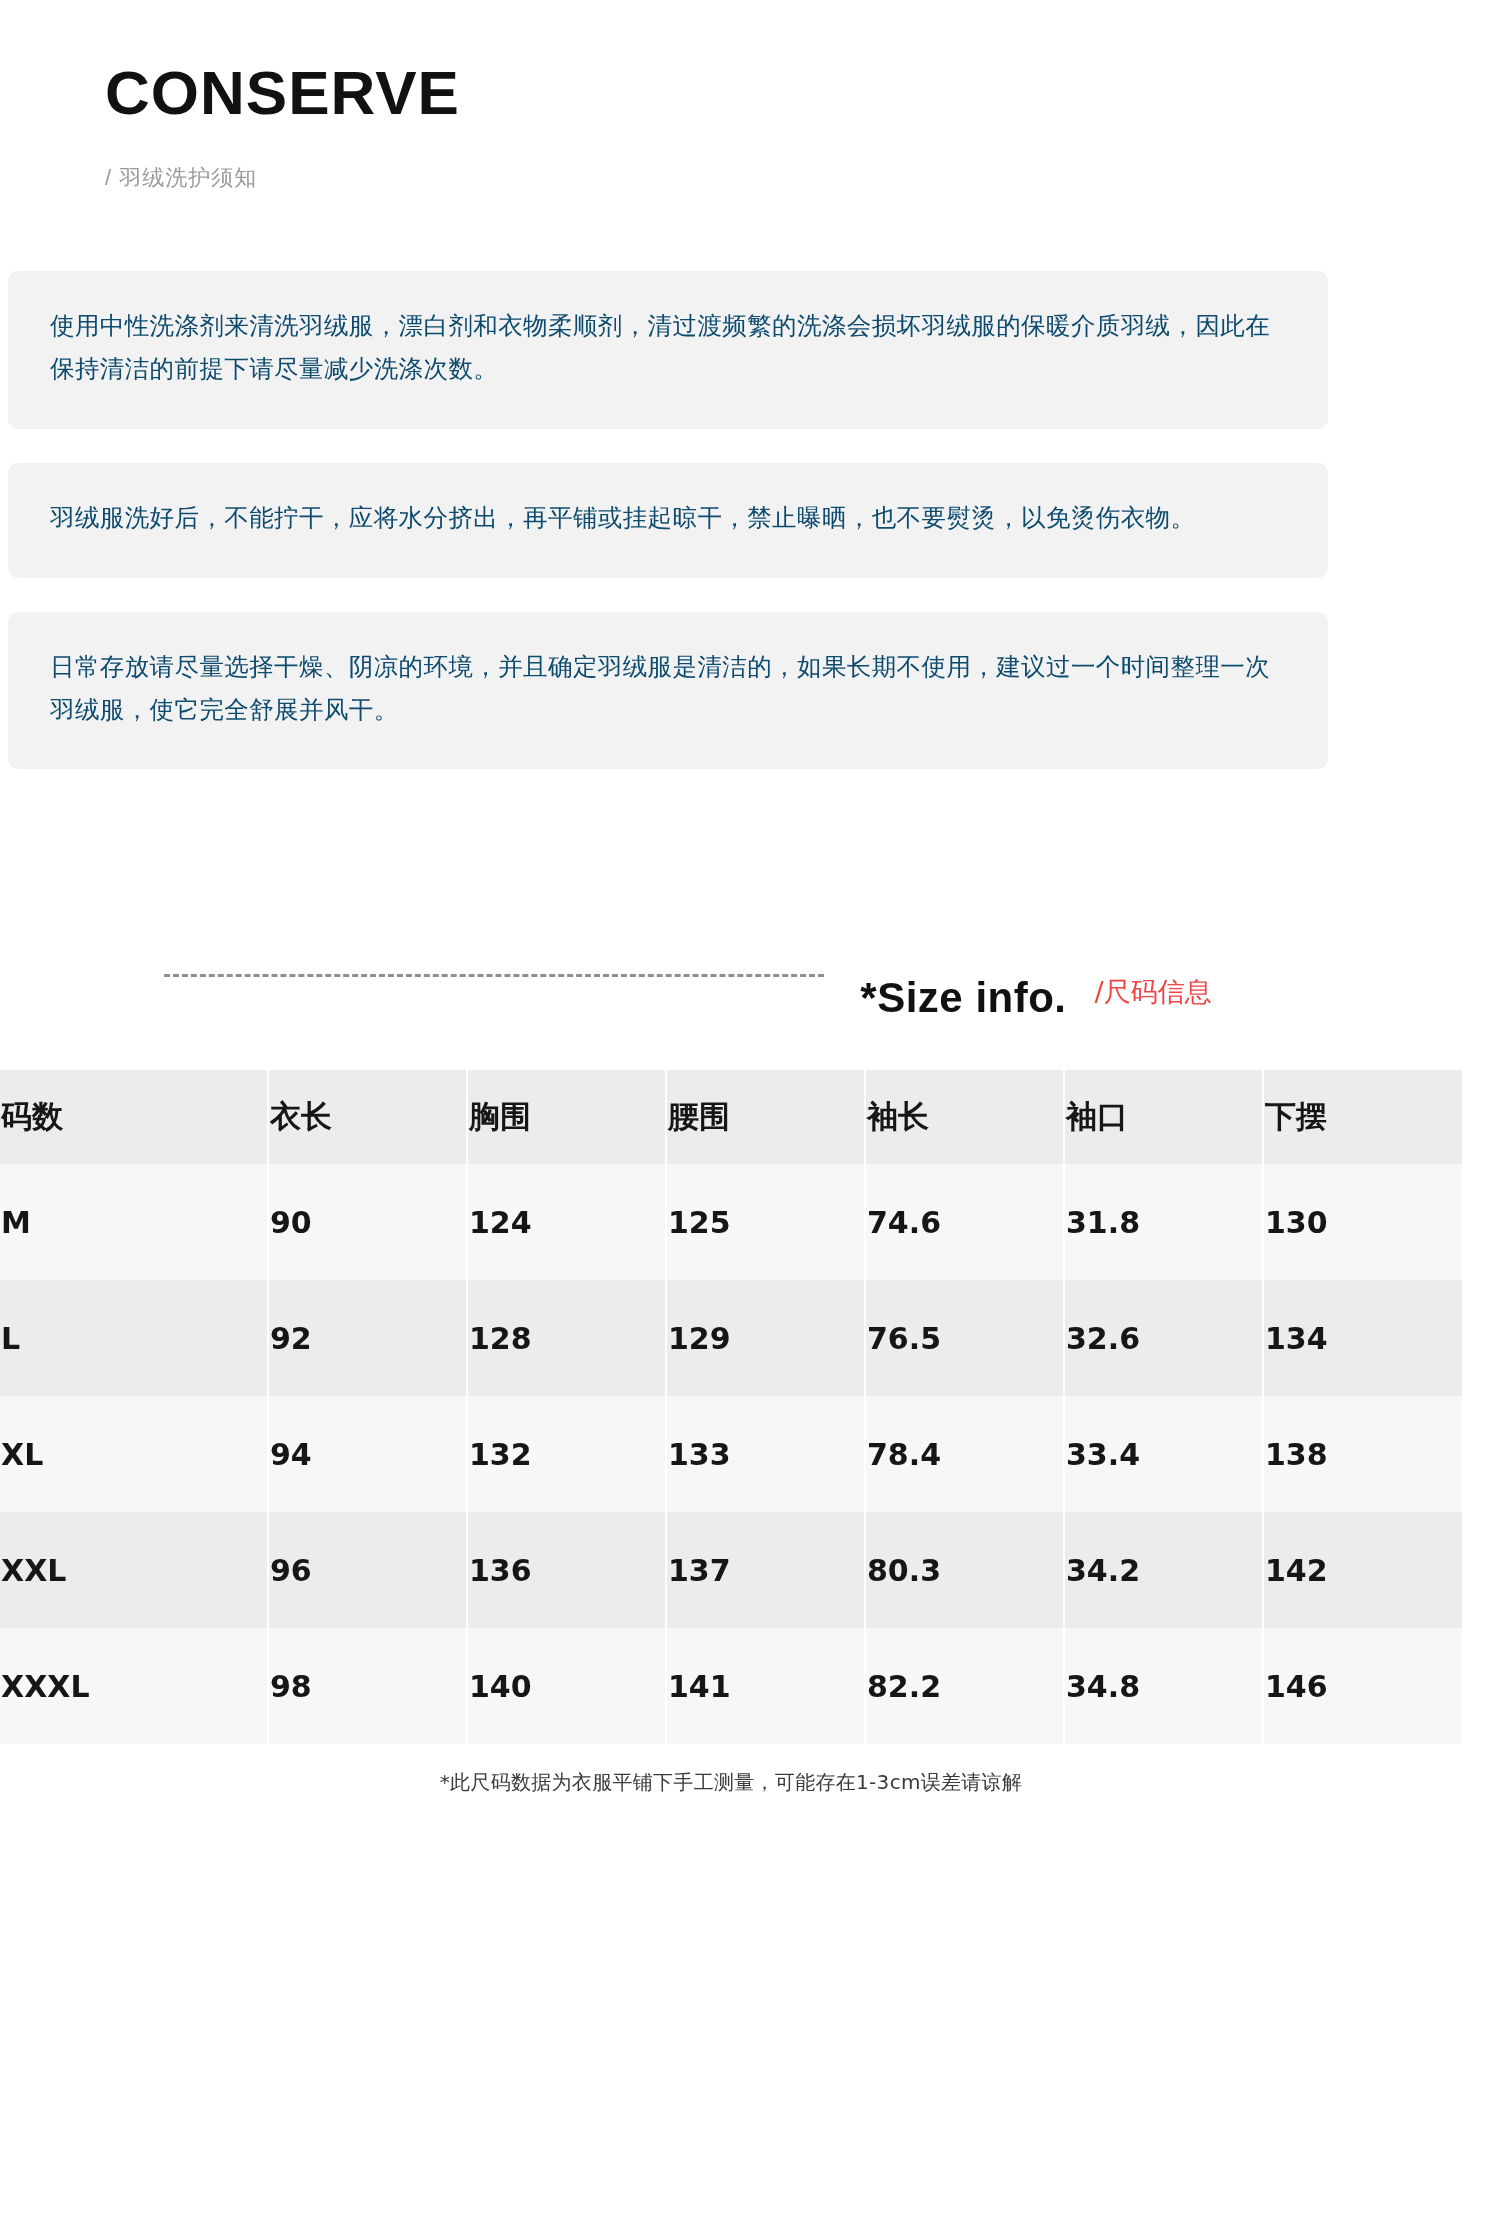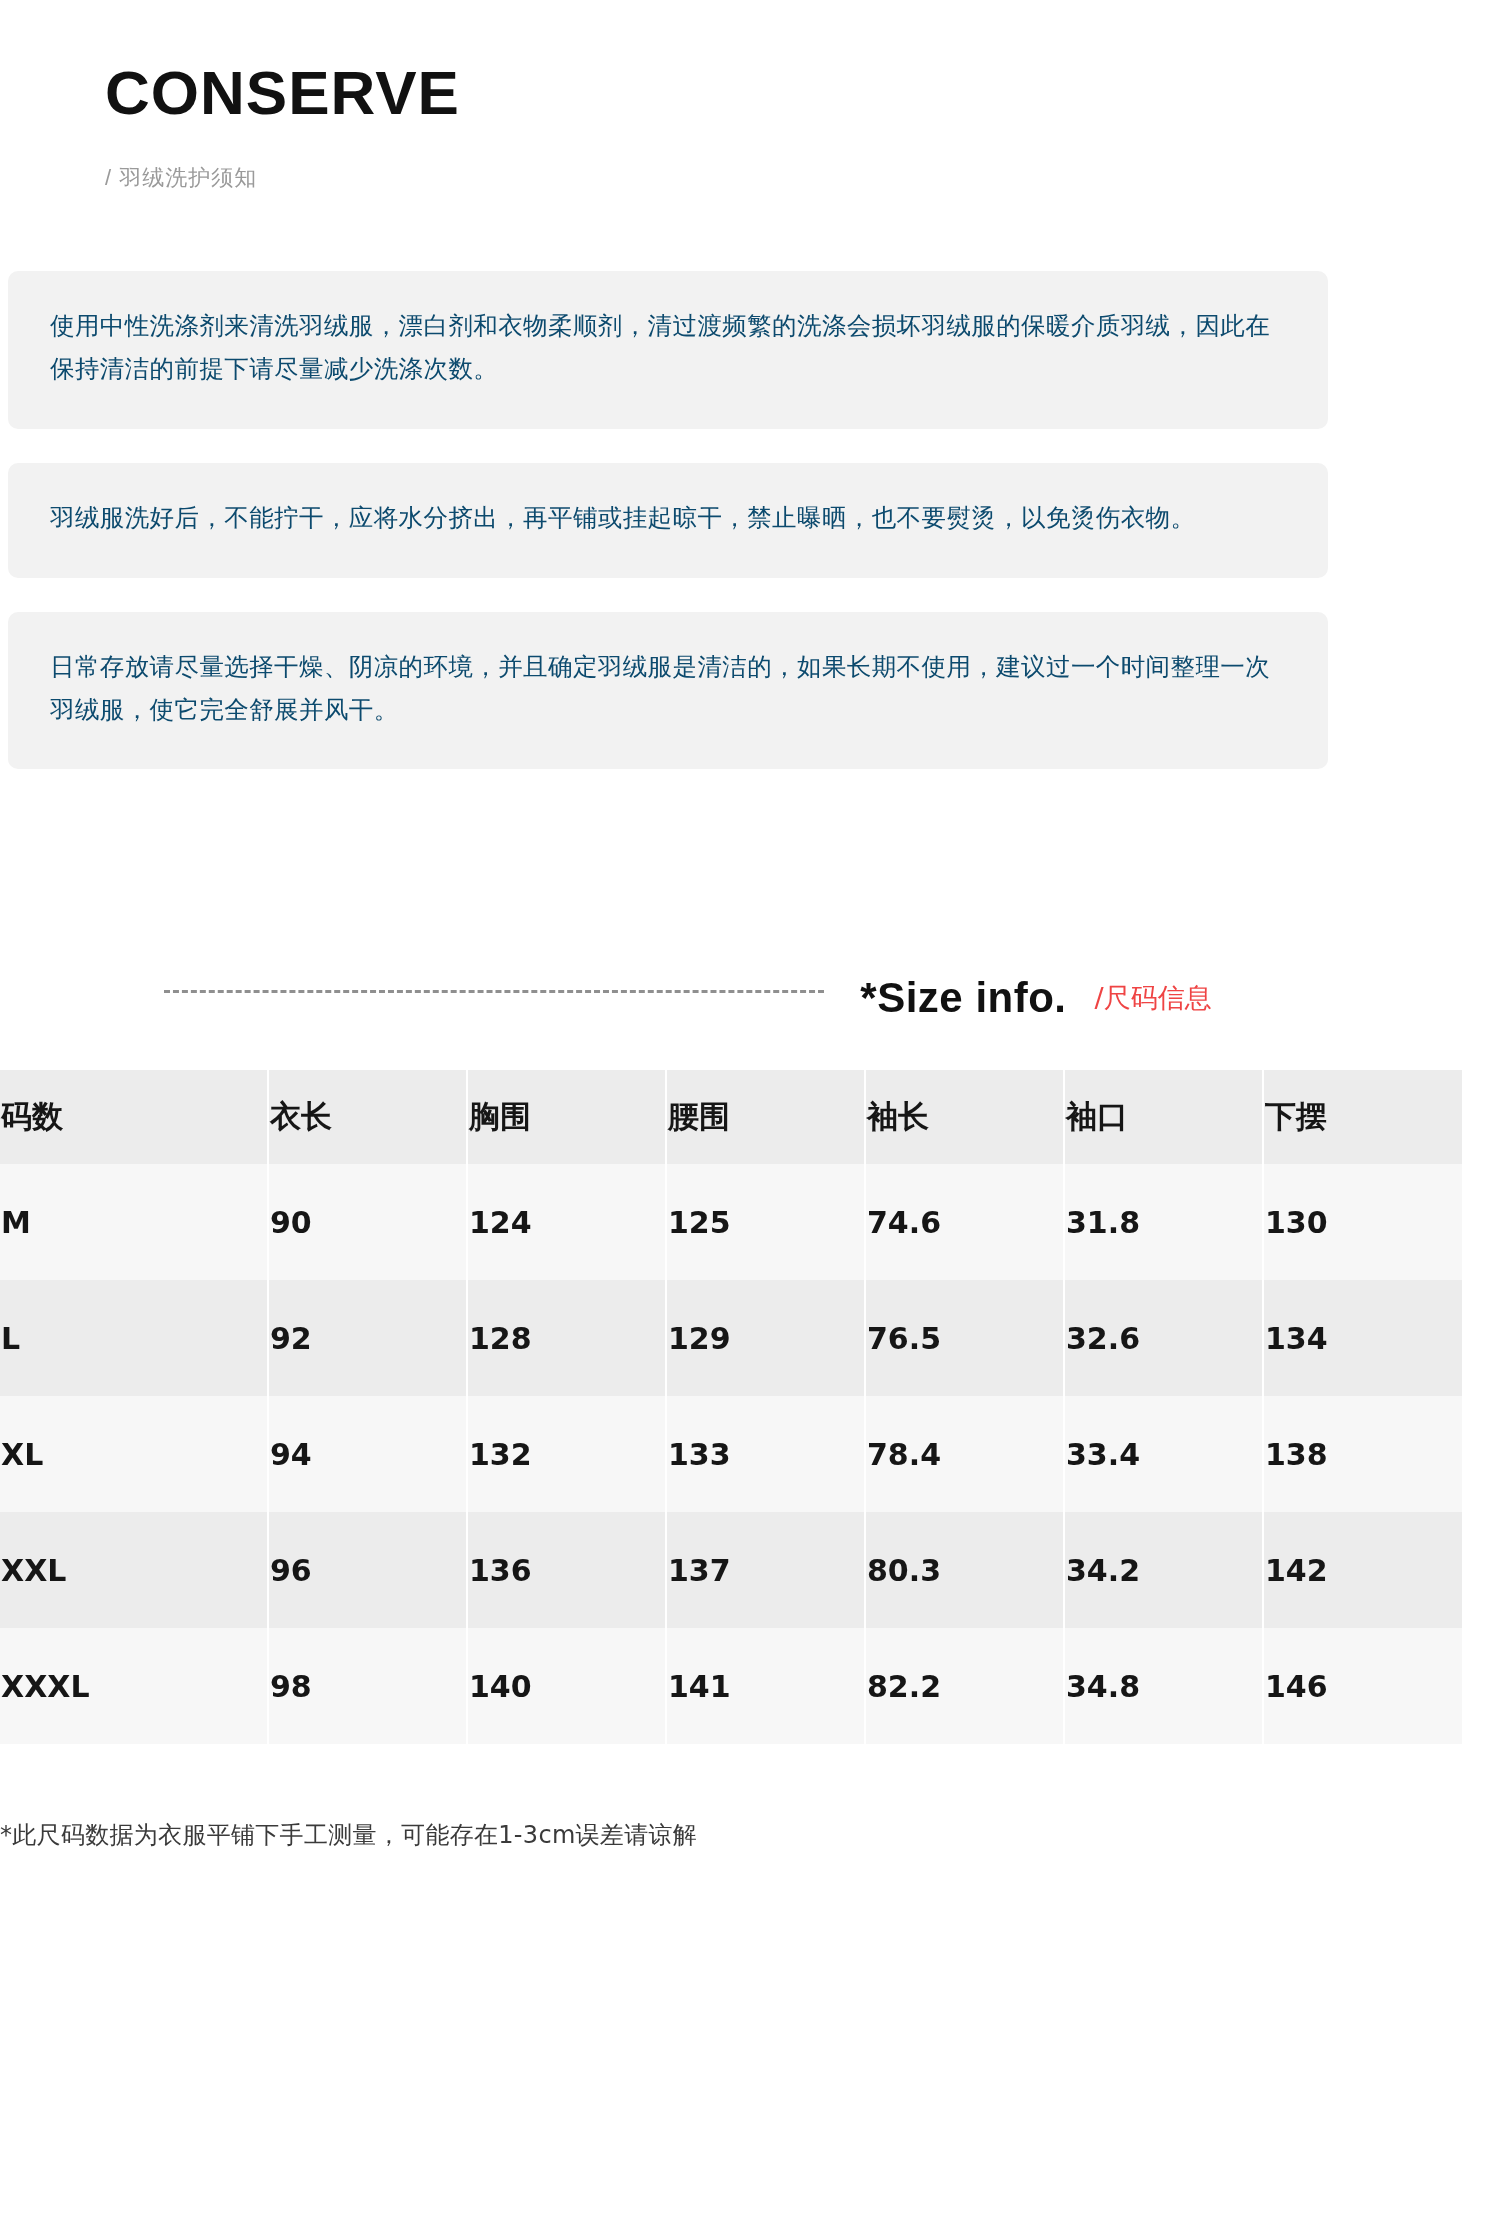--- a/index.html
+++ b/index.html
@@ -59,21 +59,21 @@
     line-height: 1.75;
     color: #0c4a6e;
     letter-spacing: 0.4px;
     font-family: "DejaVu Sans", "Liberation Sans", sans-serif;
   }
 
   
   .size-head {
     margin-top: 205px;
     display: flex;
-    align-items: center;
+    align-items: flex-start;
     justify-content: center;
     gap: 0px;
     padding-left: 40px;
   }
   .dashes {
     flex: 0 0 auto;
     width: 660px;
     margin-right: 36px;
     margin-bottom: 14px;
     border-top: 3px dashed #8f8f8f;
@@ -131,22 +131,23 @@
   table.size-table th:first-child,
   table.size-table td:first-child {
     border-left: none;
     width: 265px;
   }
   table.size-table th:last-child,
   table.size-table td:last-child {
     border-right: none;
   }
   .table-note {
-    margin-top: 75px;
-    font-size: 24px;
+    margin-top: 25px;
+    text-align: center;
+    font-size: 20px;
     color: #3a3a3a;
     font-family: "DejaVu Sans", "Liberation Sans", sans-serif;
     letter-spacing: 0.3px;
   }
 </style>
 </head>
 <body>
 
 <div class="page">
 

